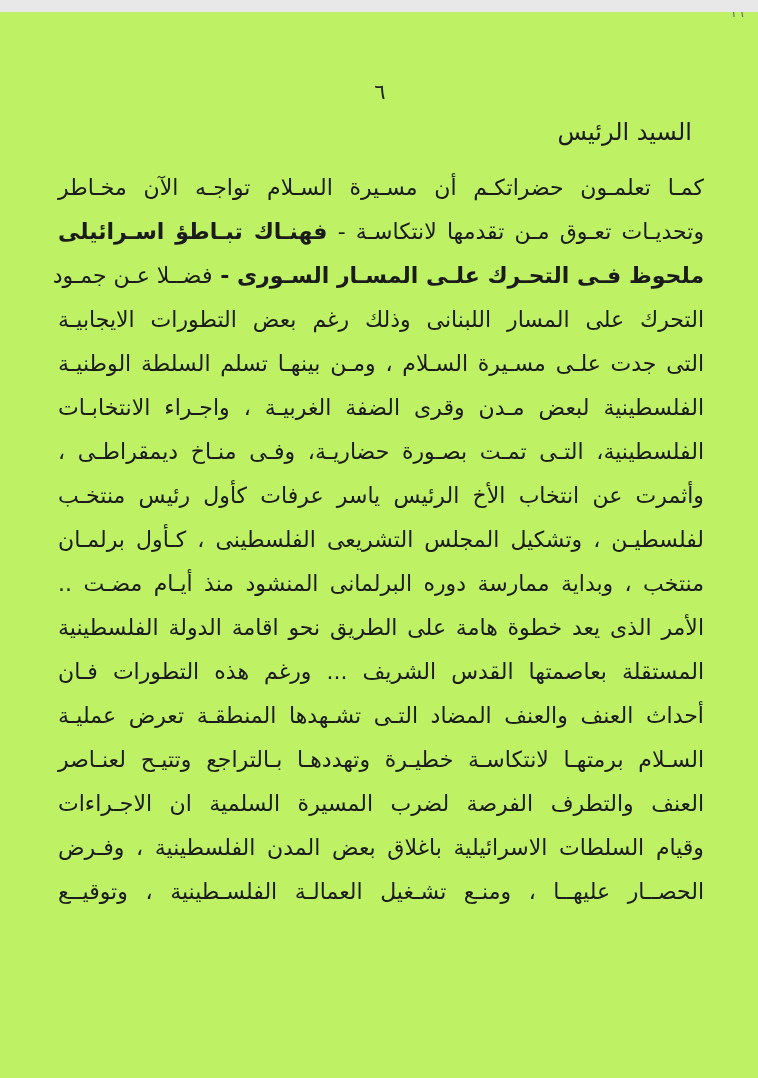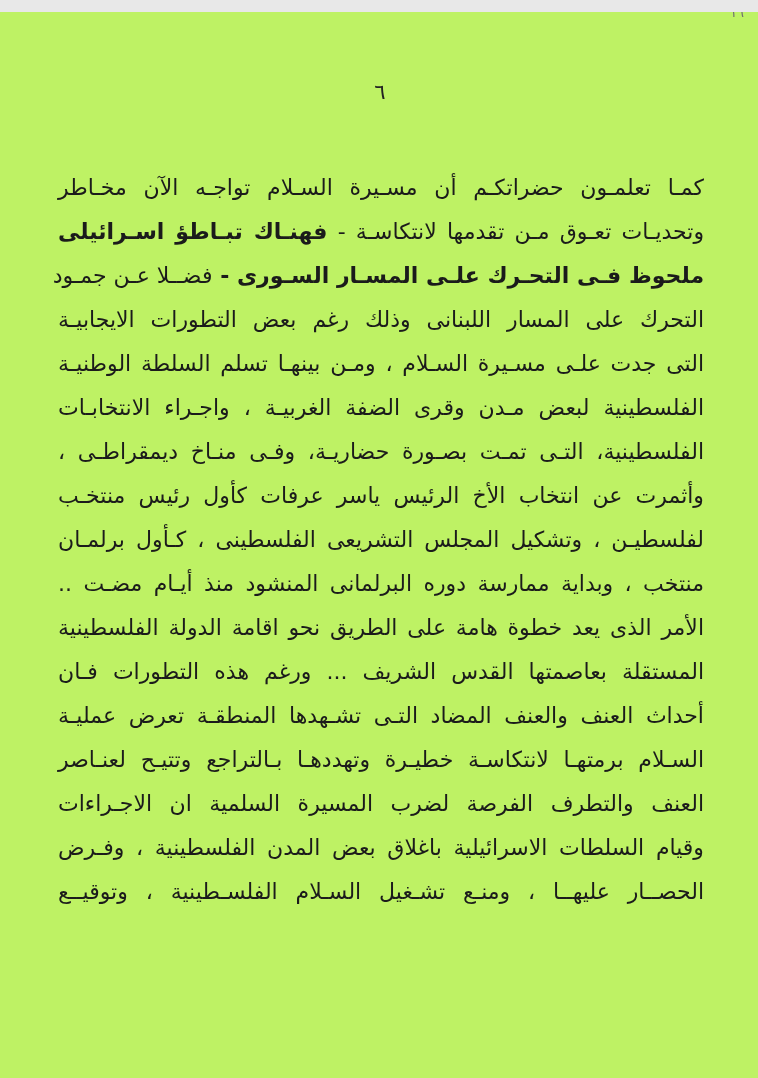--- a/index.html
+++ b/index.html
@@ -64,33 +64,34 @@
   }
 </style>
 </head>
 <body>
 
 <div class="page">
   <div class="corner-mark">١٦</div>
 
   <div class="page-number">٦</div>
 
+  <div class="salutation">السيد الرئيس</div>
 
   <div class="body-paragraph">
       <div class="line"><span>كمـا تعلمـون حضراتكـم أن مسـيرة السـلام تواجـه الآن مخـاطر</span></div>
       <div class="line"><span>وتحديـات تعـوق مـن تقدمها لانتكاسـة - </span><span class="bold">فهنـاك تبـاطؤ اسـرائيلى</span></div>
       <div class="line"><span class="bold">ملحوظ فـى التحـرك علـى المسـار السـورى - </span><span>فضــلا عـن جمـود</span></div>
       <div class="line"><span>التحرك على المسار اللبنانى وذلك رغم بعض التطورات الايجابيـة</span></div>
       <div class="line"><span>التى جدت علـى مسـيرة السـلام ، ومـن بينهـا تسلم السلطة الوطنيـة</span></div>
       <div class="line"><span>الفلسطينية لبعض مـدن وقرى الضفة الغربيـة ، واجـراء الانتخابـات</span></div>
       <div class="line"><span>الفلسطينية، التـى تمـت بصـورة حضاريـة، وفـى منـاخ ديمقراطـى ،</span></div>
       <div class="line"><span>وأثمرت عن انتخاب الأخ الرئيس ياسر عرفات كأول رئيس منتخـب</span></div>
       <div class="line"><span>لفلسطيـن ، وتشكيل المجلس التشريعى الفلسطينى ، كـأول برلمـان</span></div>
       <div class="line"><span>منتخب ، وبداية ممارسة دوره البرلمانى المنشود منذ أيـام مضـت ..</span></div>
       <div class="line"><span>الأمر الذى يعد خطوة هامة على الطريق نحو اقامة الدولة الفلسطينية</span></div>
       <div class="line"><span>المستقلة بعاصمتها القدس الشريف ... ورغم هذه التطورات فـان</span></div>
       <div class="line"><span>أحداث العنف والعنف المضاد التـى تشـهدها المنطقـة تعرض عمليـة</span></div>
       <div class="line"><span>السـلام برمتهـا لانتكاسـة خطيـرة وتهددهـا بـالتراجع وتتيـح لعنـاصر</span></div>
       <div class="line"><span>العنف والتطرف الفرصة لضرب المسيرة السلمية ان الاجـراءات</span></div>
       <div class="line"><span>وقيام السلطات الاسرائيلية باغلاق بعض المدن الفلسطينية ، وفـرض</span></div>
-      <div class="line"><span>الحصــار عليهــا ، ومنـع تشـغيل السـلام الفلسـطينية ، وتوقيــع</span></div>
+      <div class="line"><span>الحصــار عليهــا ، ومنـع تشـغيل العمالـة الفلسـطينية ، وتوقيــع</span></div>
     </div>
 </div>
 
 </body></html>

